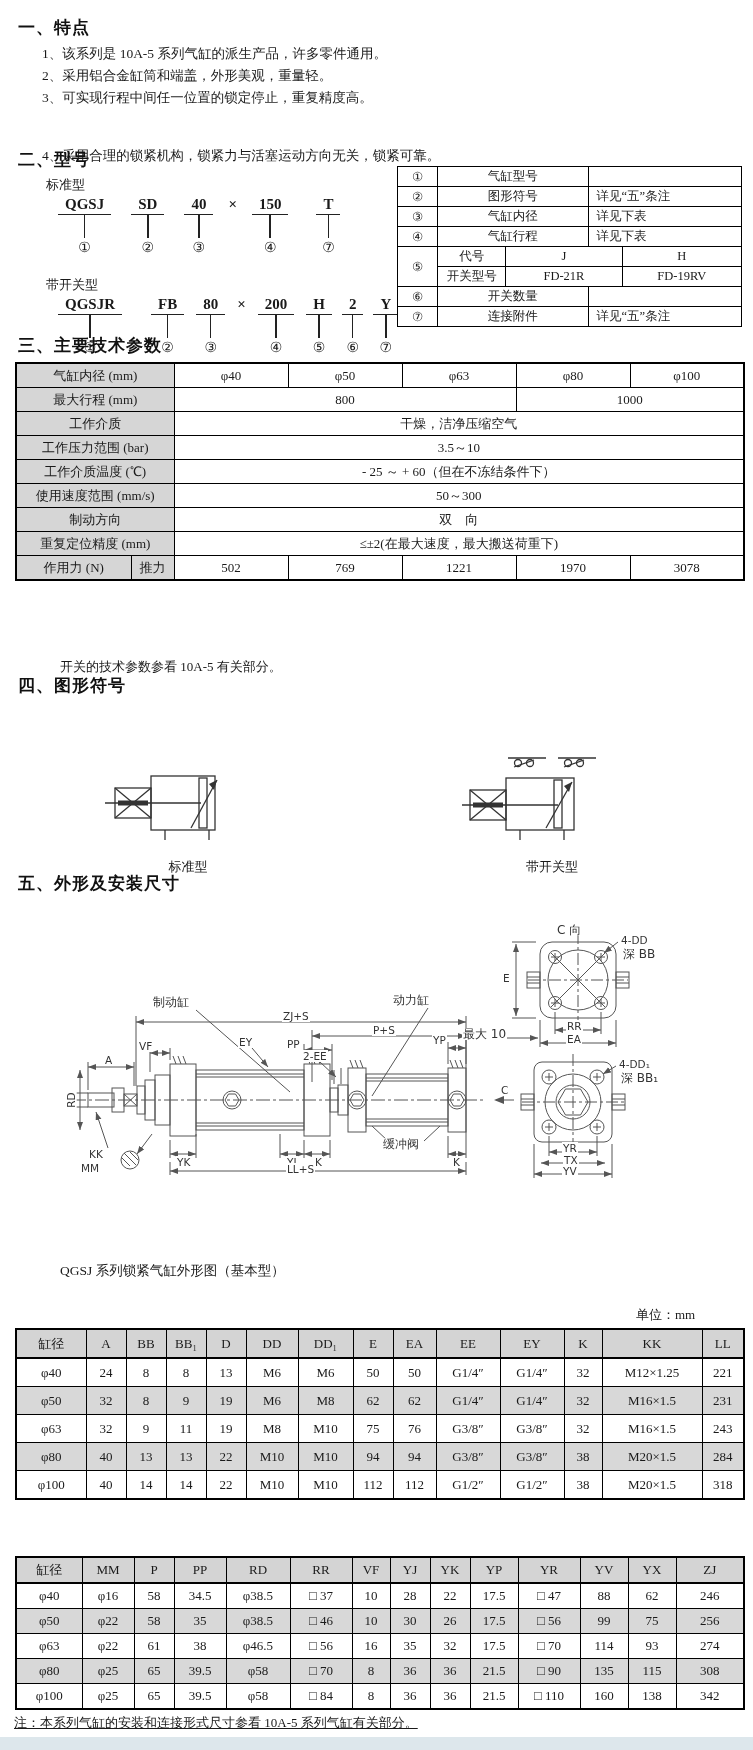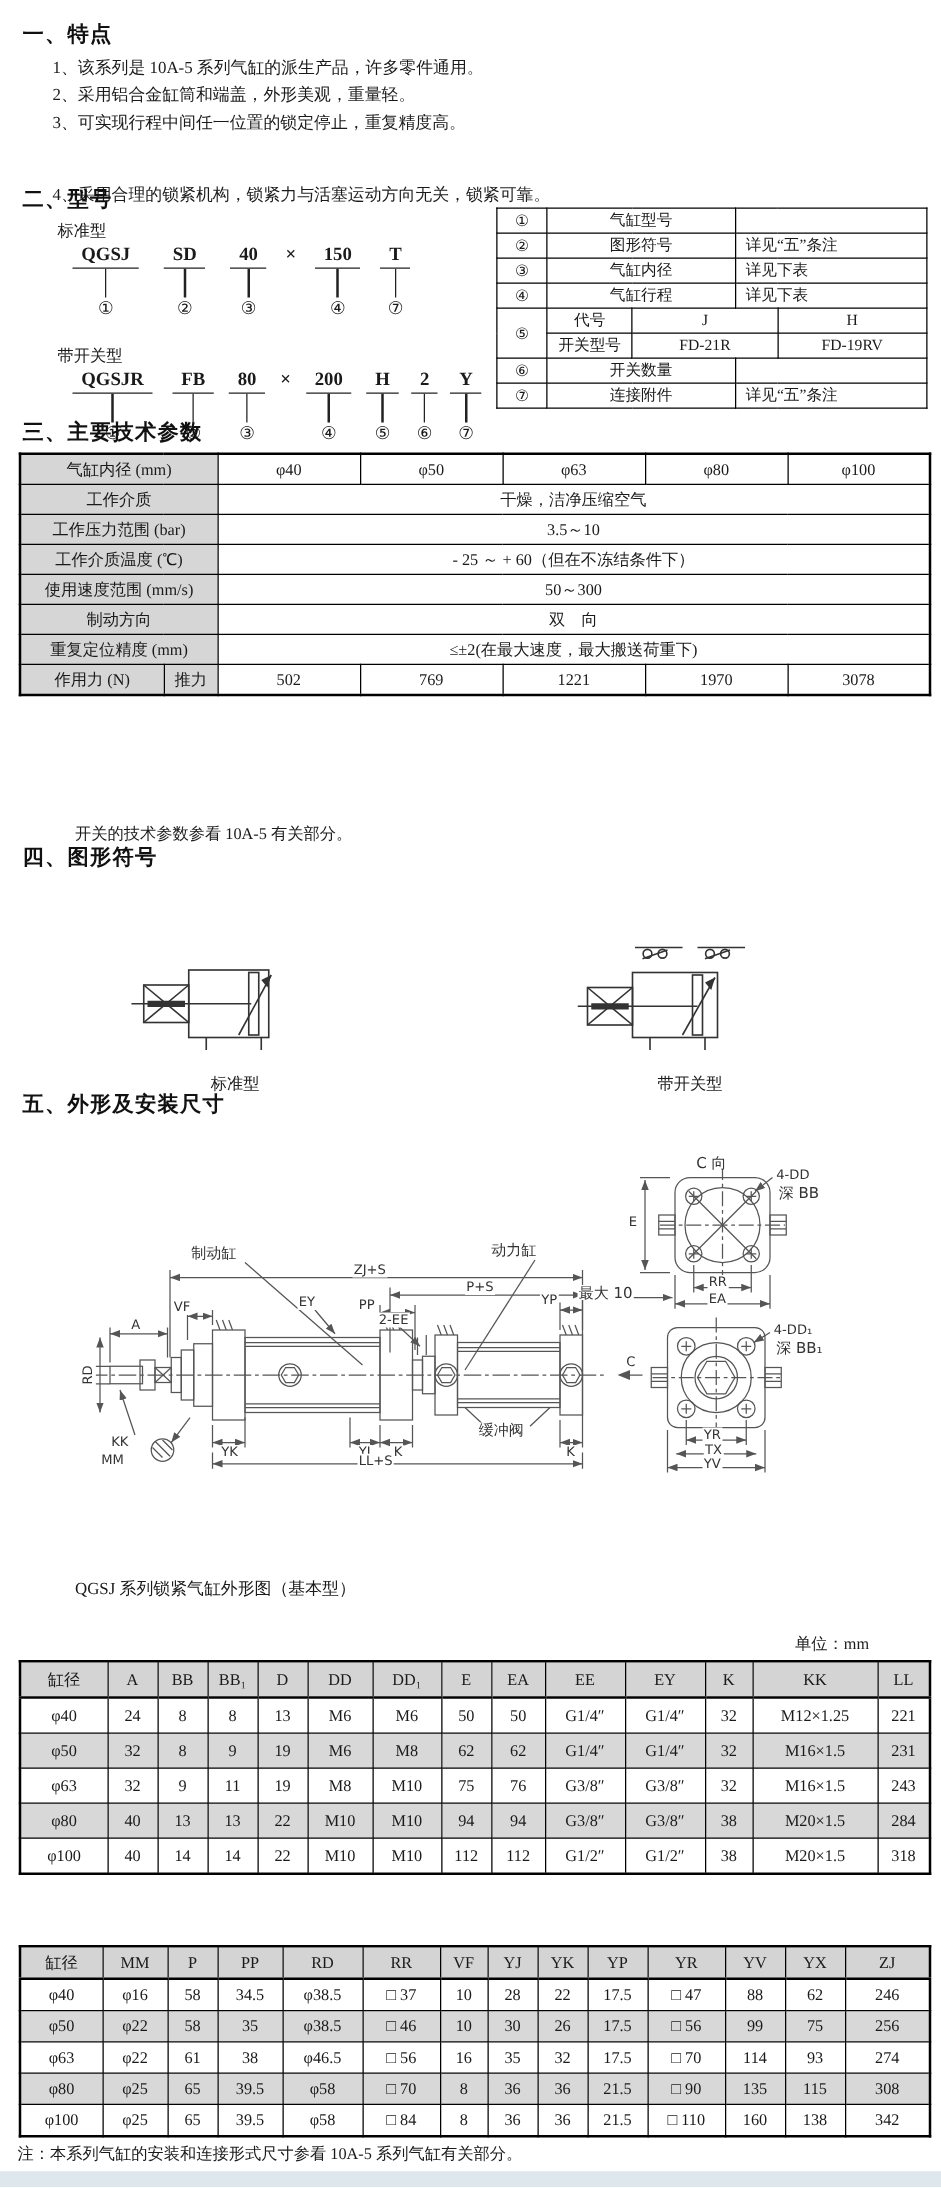--- a/index.html
+++ b/index.html
@@ -73,34 +73,34 @@
     <div class="mpart" style="margin-right:8px;">
         <span class="t">40</span>
         <span class="tick"></span>
         <span class="num">③</span>
       </div>
     <div class="mpart nocode" style="margin-right:8px;">
         <span class="t">×</span>
         <span class="tick"></span>
         <span class="num"></span>
       </div>
-    <div class="mpart" style="margin-right:16px;">
+    <div class="mpart" style="margin-right:28px;">
         <span class="t">150</span>
         <span class="tick"></span>
         <span class="num">④</span>
       </div>
     <div class="mpart">
         <span class="t">T</span>
         <span class="tick"></span>
         <span class="num">⑦</span>
       </div>
   </div>
   <div class="mlabel" style="left:46px;top:276px;">带开关型</div>
   <div class="mrow" style="left:58px;top:296px;">
-    <div class="mpart" style="margin-right:16px;">
+    <div class="mpart" style="margin-right:29px;">
         <span class="t">QGSJR</span>
         <span class="tick"></span>
         <span class="num">①</span>
       </div>
     <div class="mpart" style="margin-right:12px;">
         <span class="t">FB</span>
         <span class="tick"></span>
         <span class="num">②</span>
       </div>
     <div class="mpart" style="margin-right:5px;">
@@ -200,20 +200,25 @@
         <col style="width:114px">
       </colgroup>
     <tbody>
         <tr>
           <td class="lbl" colspan="2">气缸内径 (mm)</td>
           <td>φ40</td>
           <td>φ50</td>
           <td>φ63</td>
           <td>φ80</td>
           <td>φ100</td>
+        </tr>
+    <tr>
+          <td class="lbl" colspan="2">最大行程 (mm)</td>
+          <td colspan="3">800</td>
+          <td colspan="2">1000</td>
         </tr>
     <tr>
           <td class="lbl" colspan="2">工作介质</td>
           <td colspan="5">干燥，洁净压缩空气</td>
         </tr>
     <tr>
           <td class="lbl" colspan="2">工作压力范围 (bar)</td>
           <td colspan="5">3.5～10</td>
         </tr>
     <tr>
@@ -718,15 +723,15 @@
           <td>36</td>
           <td>21.5</td>
           <td>□ 110</td>
           <td>160</td>
           <td>138</td>
           <td>342</td>
         </tr>
   </tbody>
     </table>
 
-  <div class="note" style="left:14px;top:1714px;">注：本系列气缸的安装和连接形式尺寸参看 10A-5 系列气缸有关部分。</div>
+  <div class="note" style="left:14px;top:1714px;text-decoration:underline;">注：本系列气缸的安装和连接形式尺寸参看 10A-5 系列气缸有关部分。</div>
   <div class="footer-strip"></div>
 </div>
 
 </body></html>

